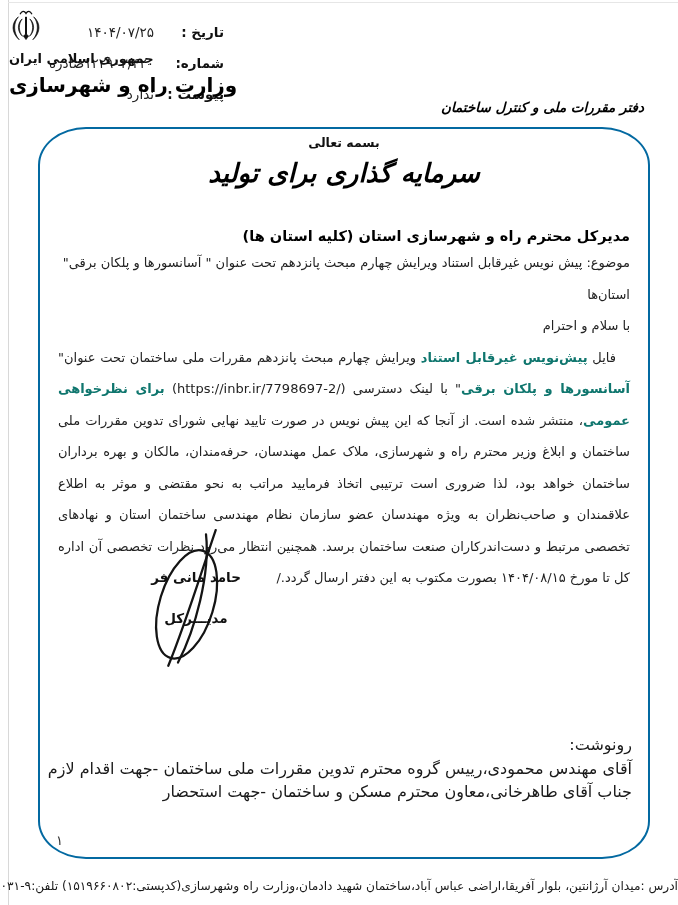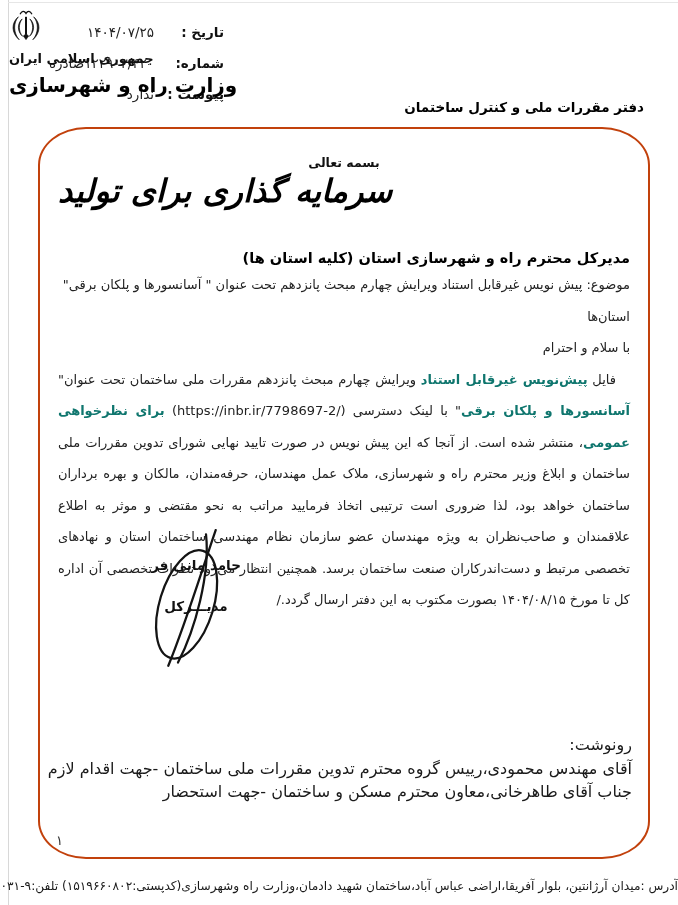--- a/index.html
+++ b/index.html
@@ -20,41 +20,41 @@
   .meta-row{display:flex;gap:12px;height:31px;align-items:center;}
   .meta-label{font-weight:bold;width:58px;color:#111;}
   .meta-value{color:#222;}
 
   
   .center-head{position:absolute;top:8px;left:0;width:100%;text-align:left;padding-left:9px;}
   .emblem{display:inline-block;width:34px;height:38px;}
   .country{font-weight:bold;font-size:13px;color:#111;margin-top:1px;}
   .ministry{font-weight:bold;font-size:20px;color:#000;margin-top:7px;}
 
-  .office{position:absolute;top:99px;right:34px;font-weight:bold;font-size:13.5px;color:#000;direction:rtl;}
+  .office{position:absolute;top:99px;right:34px;font-weight:bold;font-size:13.5px;color:#000;direction:rtl;font-style:italic;}
 
   
   .frame{
     position:absolute;left:38px;top:127px;width:612px;height:732px;
-    border:2px solid #c2410c;border-radius:48px/38px;
-    box-sizing:border-box;direction:rtl;padding:24px 18px;
+    border:2px solid #0369a1;border-radius:48px/38px;
+    box-sizing:border-box;direction:rtl;padding:4px 18px;
   }
   .besmellah{text-align:center;font-weight:bold;font-size:12.5px;color:#111;margin-top:2px;}
   .slogan{
-    text-align:left;font-family:"DejaVu Serif",serif;font-style:italic;
-    font-weight:600;font-size:32px;color:#000;margin-top:2px;
+    text-align:center;font-family:"DejaVu Serif",serif;font-style:italic;
+    font-weight:600;font-size:26px;color:#000;margin-top:8px;
   }
   .recipient{margin-top:40px;font-weight:bold;font-size:14.5px;color:#000;}
   .letter-text{font-size:13px;line-height:31.5px;color:#222;margin-top:3px;}
   .body-par{text-align:justify;text-indent:14px;}
   .body-par b{color:#0f766e;}
 
   
   .sig-svg{position:absolute;left:96px;top:400px;width:112px;height:140px;}
-  .sig{position:absolute;left:66px;top:428px;width:180px;text-align:center;
+  .sig{position:absolute;left:66px;top:440px;width:180px;text-align:center;
        font-weight:bold;font-size:13.5px;color:#111;direction:rtl;}
   .sig-title{margin-top:25px;text-align:center;}
 
   
   .cc{position:absolute;right:16px;top:604px;text-align:right;font-size:16px;
       line-height:23.5px;color:#1a1a1a;direction:rtl;}
   .cc-label{font-weight:500;}
 
   .pagenum{position:absolute;left:16px;top:704px;font-size:13px;color:#333;}
 

